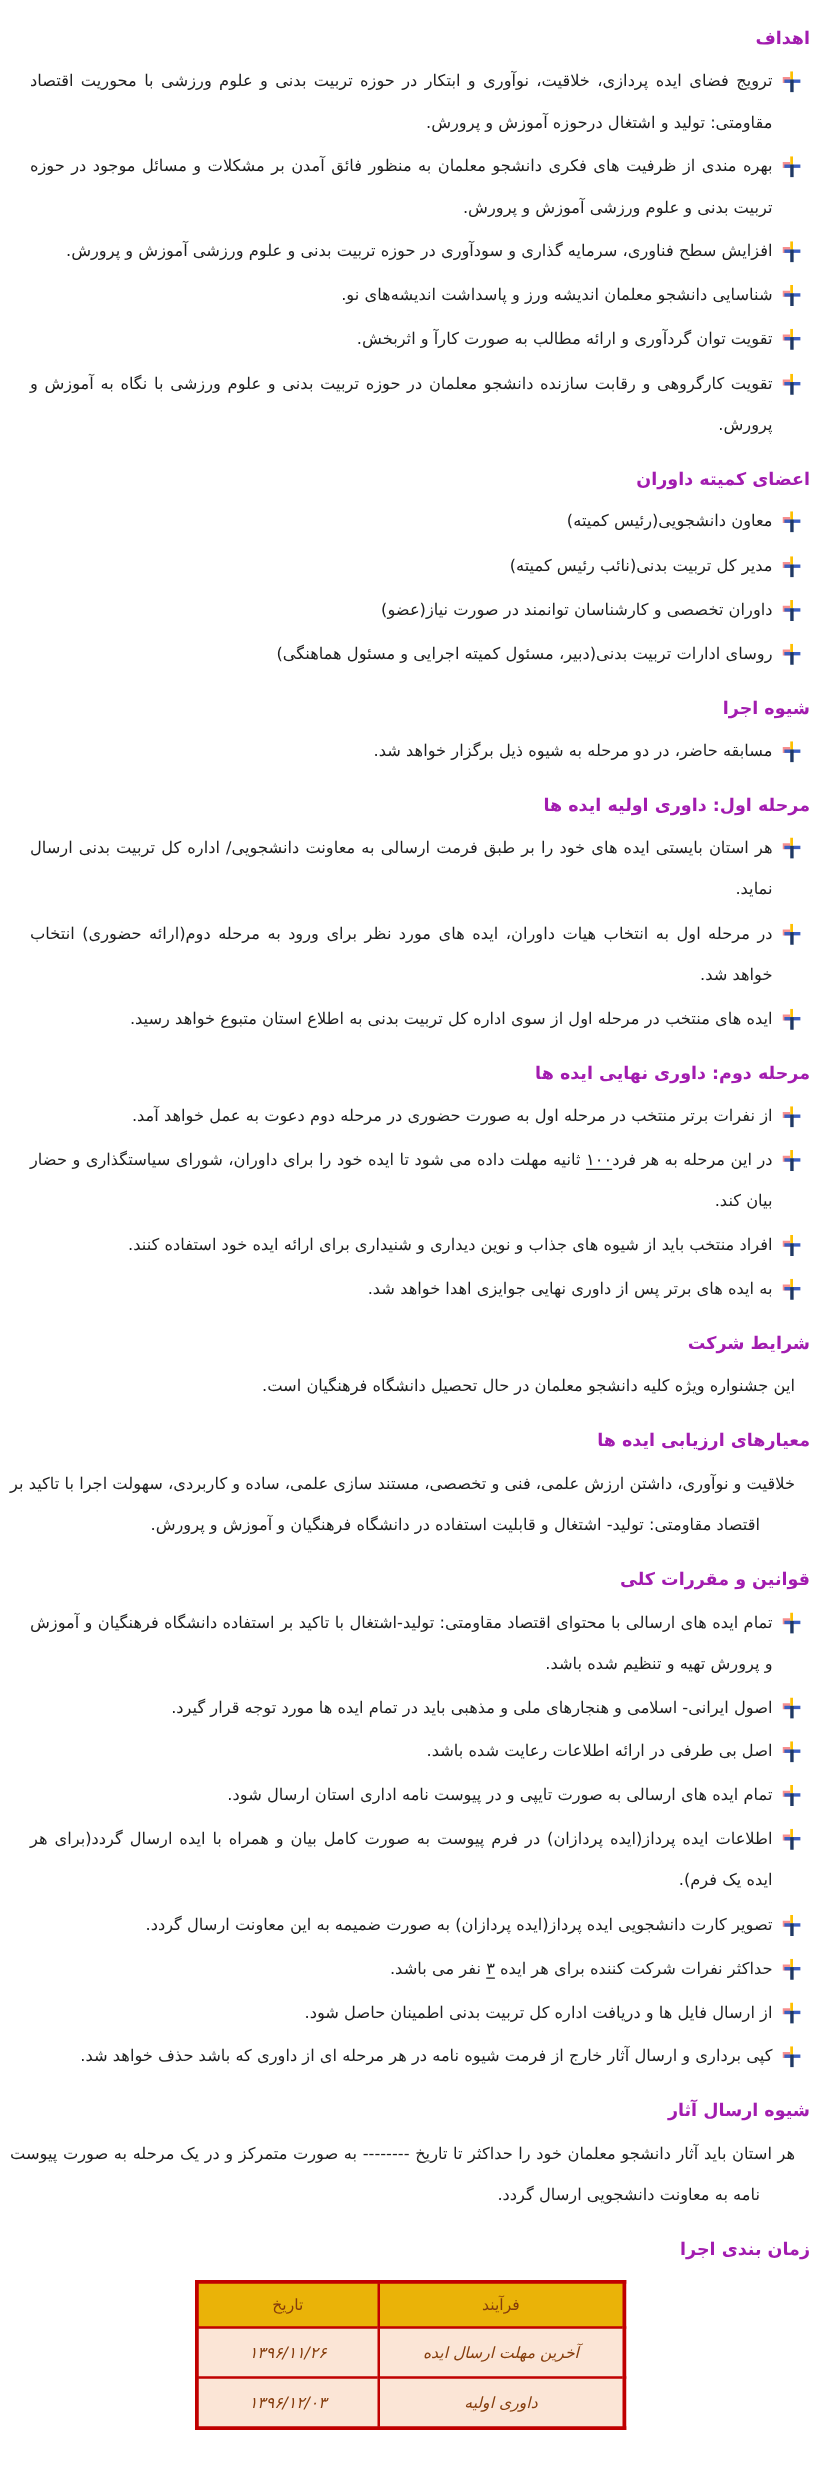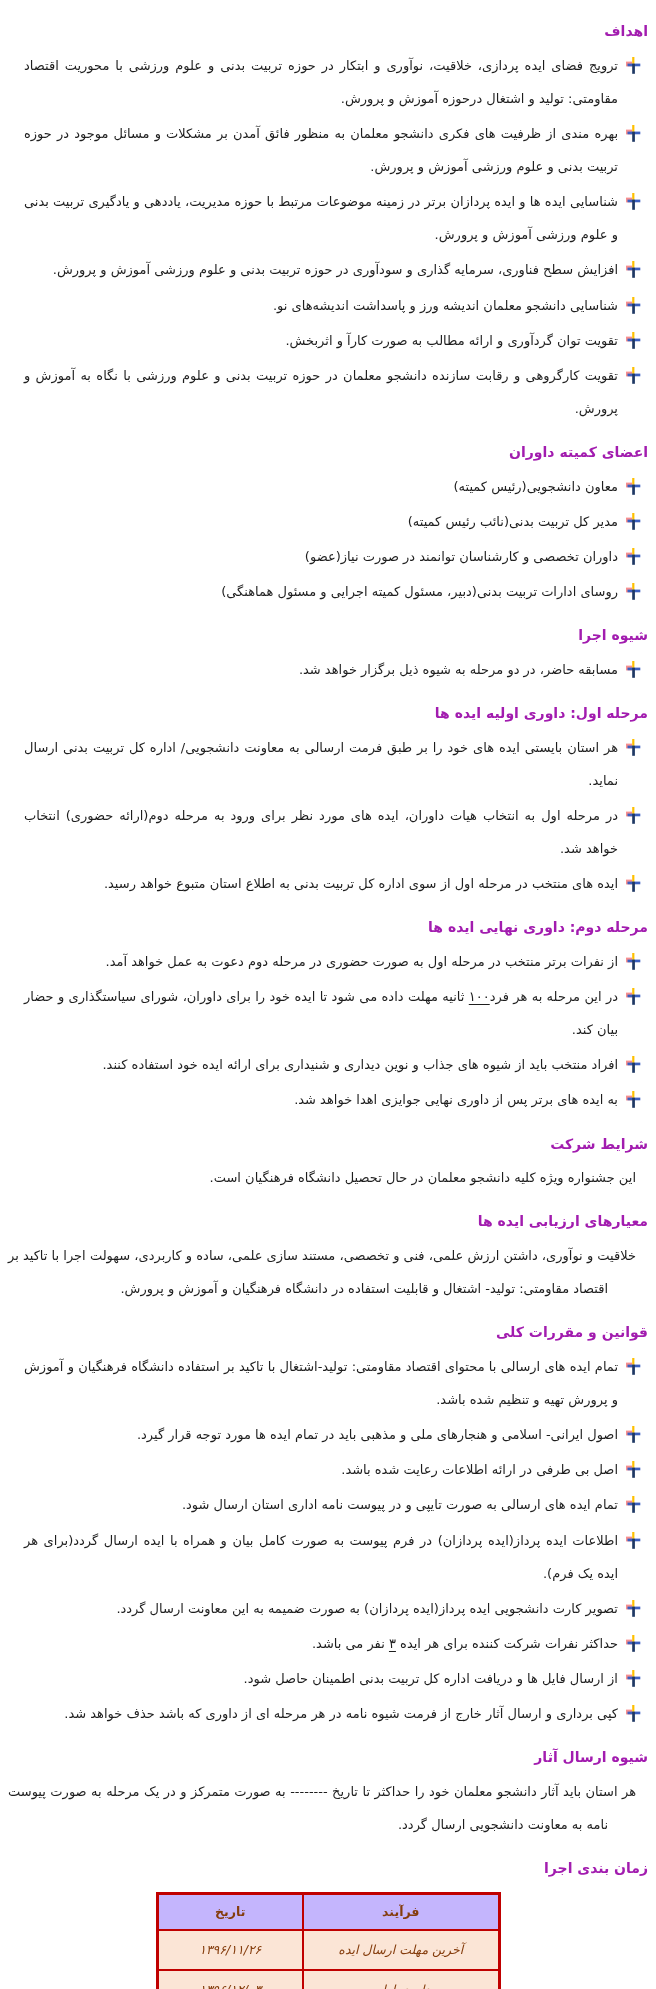--- a/index.html
+++ b/index.html
@@ -54,22 +54,22 @@
   }
   .schedule-table th, .schedule-table td {
     border: 2px solid #C00000;
     text-align: center;
     vertical-align: middle;
     color: #843C0C;
     font-size: 12.5px;
     padding: 0 6px;
   }
   .schedule-table th {
-    background: #c4b5fd;
-    font-weight: bold;
+    background: #eab308;
+    font-weight: normal;
     height: 34px;
   }
   .schedule-table td {
     background: #FBE5D6;
     height: 38px;
     font-weight: normal;
     font-style: italic;
   }
   .col-process { width: 196px; }
   .col-date { width: 146px; }
@@ -93,25 +93,20 @@
   <div class="bullet"><span class="bicon">
         <svg viewBox="0 0 15 17">
           <use href="#candle-bullet"></use>
         </svg>
       </span><span>ترویج فضای ایده پردازی، خلاقیت، نوآوری و ابتکار در حوزه تربیت بدنی و علوم ورزشی با محوریت اقتصاد مقاومتی: تولید و اشتغال درحوزه آموزش و پرورش.</span></div>
   <div class="bullet"><span class="bicon">
         <svg viewBox="0 0 15 17">
           <use href="#candle-bullet"></use>
         </svg>
       </span><span>بهره مندی از ظرفیت های فکری دانشجو معلمان به منظور فائق آمدن بر مشکلات و مسائل موجود در حوزه تربیت بدنی و علوم ورزشی آموزش و پرورش.</span></div>
-  <div class="bullet"><span class="bicon">
-        <svg viewBox="0 0 15 17">
-          <use href="#candle-bullet"></use>
-        </svg>
-      </span><span>شناسایی ایده ها و ایده پردازان برتر در زمینه موضوعات مرتبط با حوزه مدیریت، یاددهی و یادگیری تربیت بدنی و علوم ورزشی آموزش و پرورش.</span></div>
   <div class="bullet"><span class="bicon">
         <svg viewBox="0 0 15 17">
           <use href="#candle-bullet"></use>
         </svg>
       </span><span>افزایش سطح فناوری،  سرمایه گذاری و سودآوری در حوزه تربیت بدنی و علوم ورزشی آموزش و پرورش.</span></div>
   <div class="bullet"><span class="bicon">
         <svg viewBox="0 0 15 17">
           <use href="#candle-bullet"></use>
         </svg>
       </span><span>شناسایی دانشجو معلمان اندیشه ورز و پاسداشت اندیشه‌های نو.</span></div>

